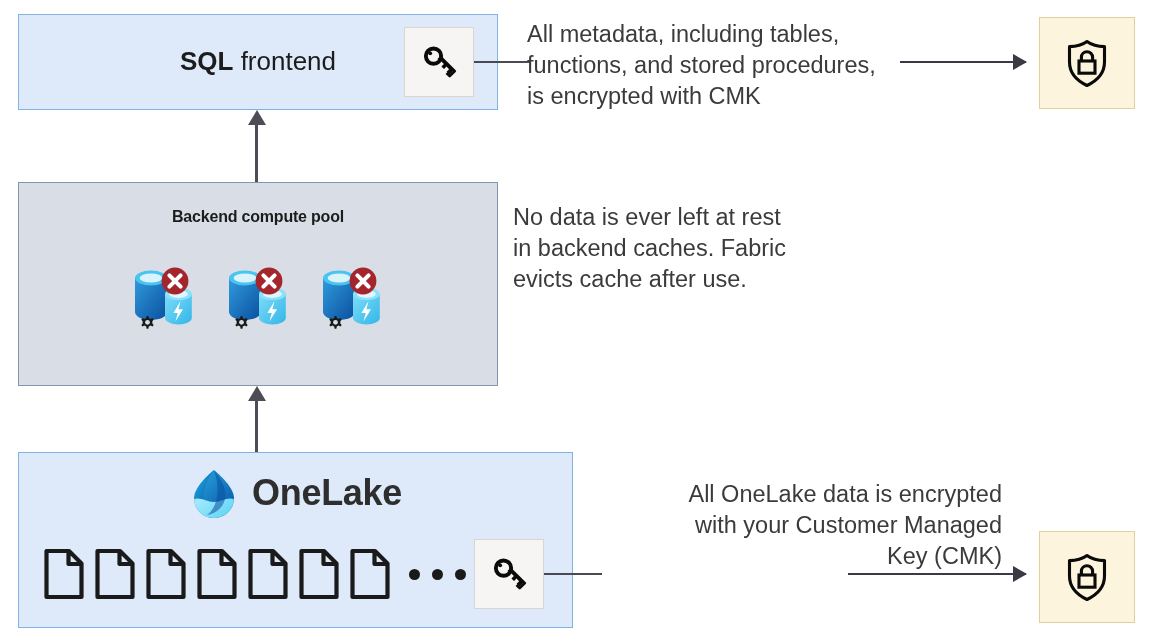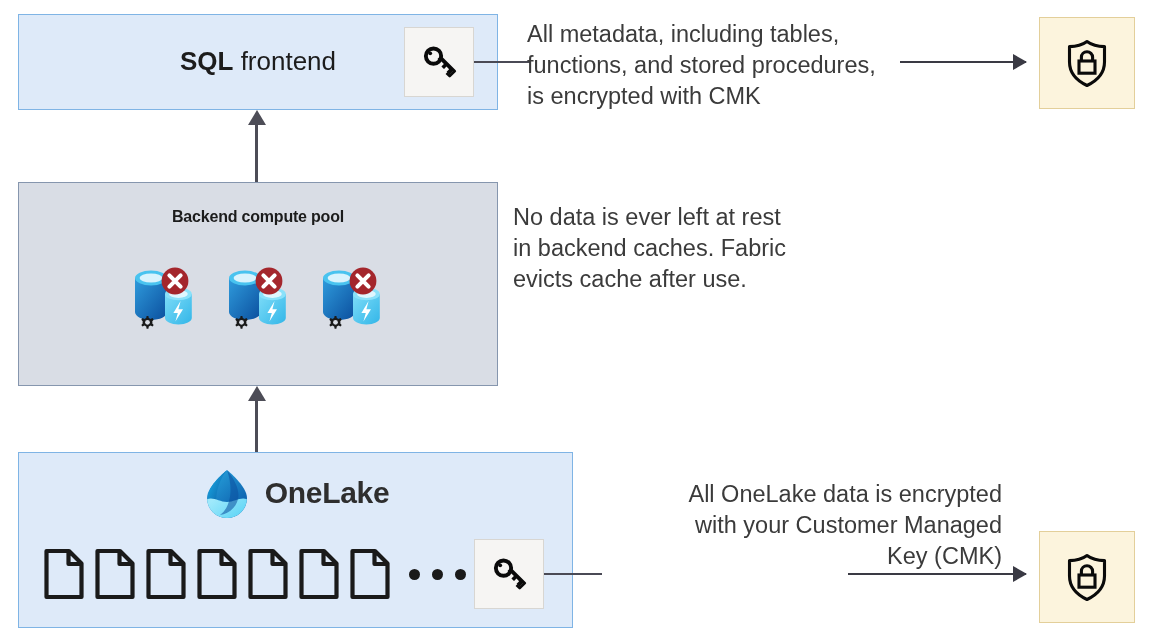--- a/index.html
+++ b/index.html
@@ -135,21 +135,21 @@
   
   .onelake-brand {
     position: absolute;
     left: 18px; top: 468px; width: 555px;
     display: flex;
     align-items: center;
     justify-content: center;
     gap: 13px;
   }
   .onelake-word {
-    font-size: 30px;
+    font-size: 36px;
     font-weight: 700;
     color: #2e2e2e;
     letter-spacing: -0.3px;
   }
 
   
   .file-row {
     position: absolute;
     left: 42px; top: 548px;
     display: flex;

